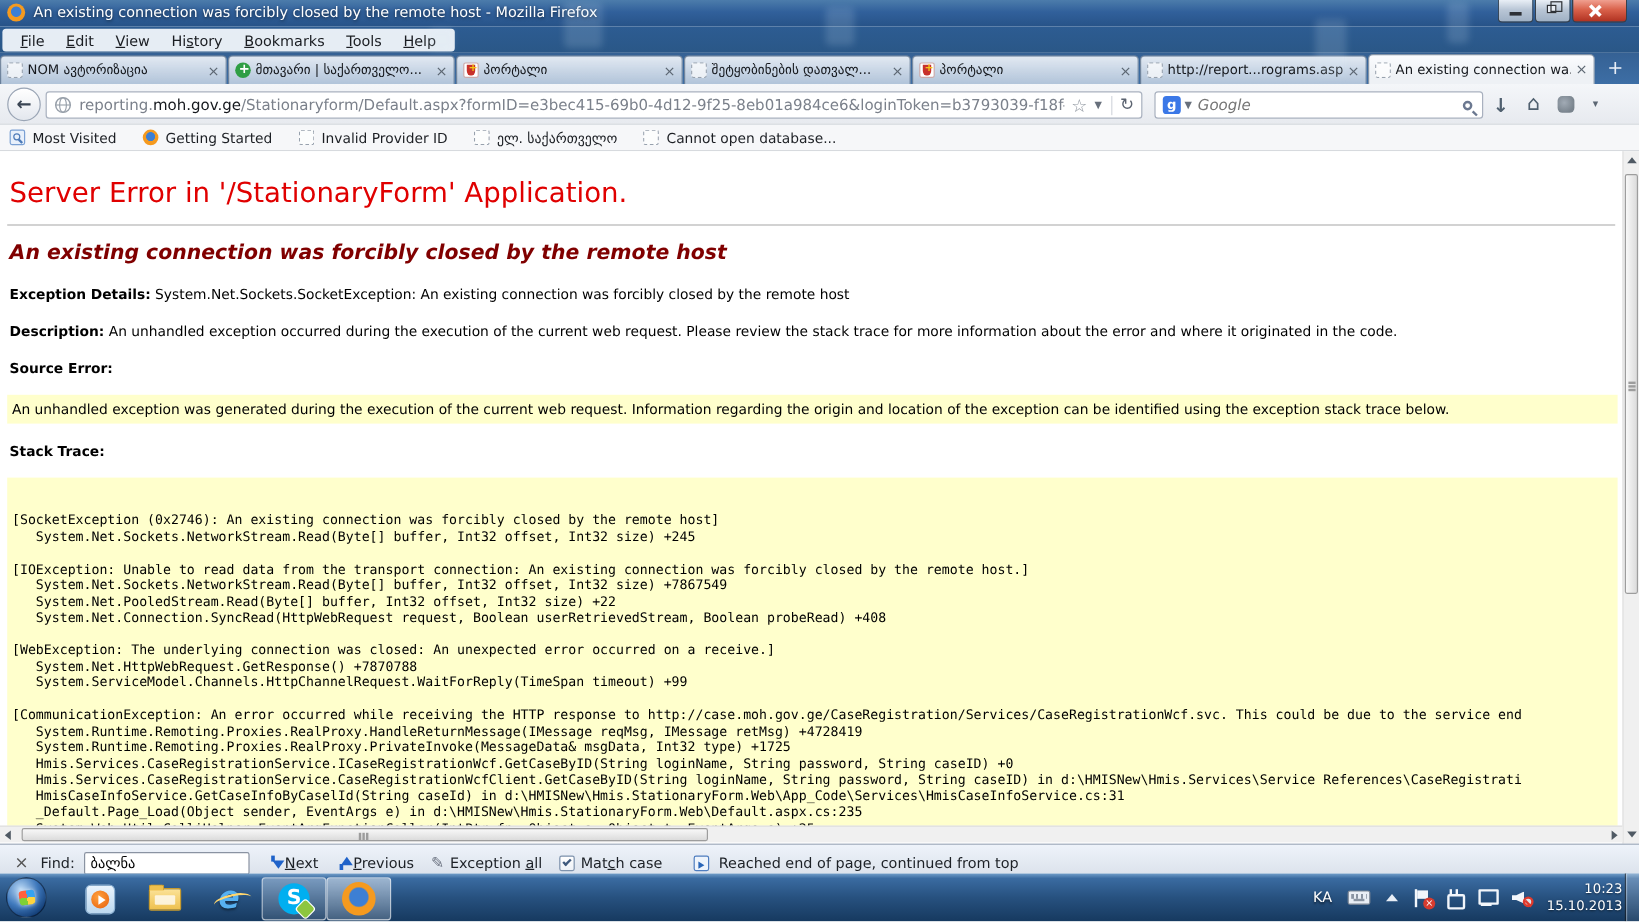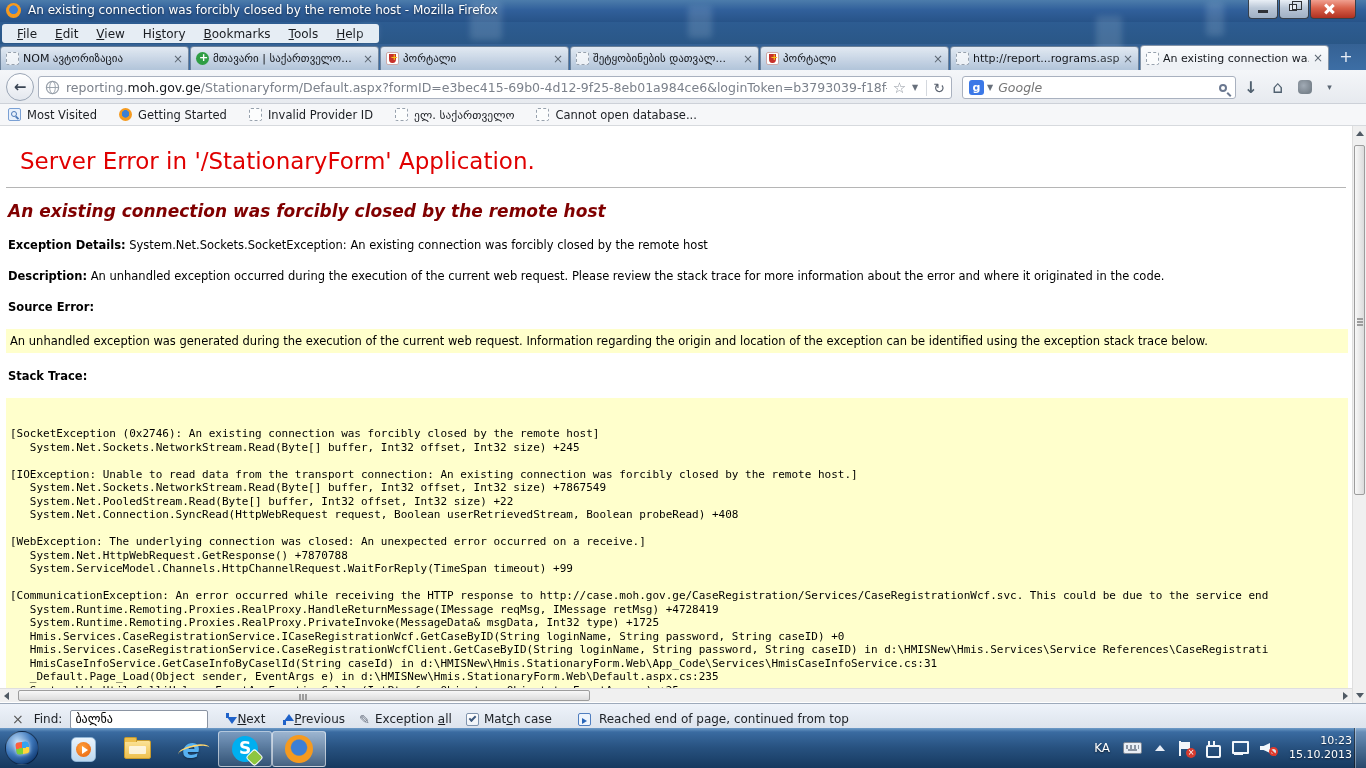--- a/index.html
+++ b/index.html
@@ -100,21 +100,21 @@
   .bookmark { display:flex; gap:6px; }
   .bookmark-label { font-size:11.5px; color:#1c1f24; white-space:nowrap; }
   .mv-icon { width:13px; height:13px; border:1px solid #7aa0d4; border-radius:2px; background:#e8f0fb; position:relative; }
   .mv-icon::before { content:""; position:absolute; left:2px; top:2px; width:4px; height:4px;
     border:1.5px solid #4d7ab8; border-radius:50%; }
   .mv-icon::after { content:""; position:absolute; left:7px; top:7px; width:1.5px; height:3.5px;
     background:#4d7ab8; transform:rotate(-45deg); }
 
   
   .content { position:absolute; top:126px; left:0; width:1352px; height:577px; background:#fff; overflow:hidden; }
-  .err-h1 { margin:22px 8px 0 20px; font-size:23px; font-weight:400; color:#e00000; }
+  .err-h1 { margin:22px 8px 0 8px; font-size:23px; font-weight:400; color:#e00000; }
   .err-hr { border:none; border-top:1px solid #b5b5b5; margin:13px 6px 0 6px; }
   .err-h2 { margin:13px 8px 0 8px; font-size:17px; font-weight:600; font-style:italic; color:#800000; }
   .err-p { margin:17px 8px 0 8px; font-size:11.5px; color:#000; }
   .err-label { font-weight:bold; }
   .notice-box { margin:15px 4px 0 6px; background:#ffffcc; padding:5px 4px; font-size:11.5px; color:#000; }
   .stack-label { margin-top:16px; }
   .stack-box { margin:15px 4px 0 6px; background:#ffffcc; height:298px; overflow:hidden;
     font-family:"DejaVu Sans Mono","Liberation Mono",monospace; font-size:11px; line-height:13.5px; color:#000; }
   .stack-pre { margin:0; padding:29px 0 0 4px; white-space:pre; font:inherit; }
   .stack-clipped { padding-left:4px; white-space:pre; }

